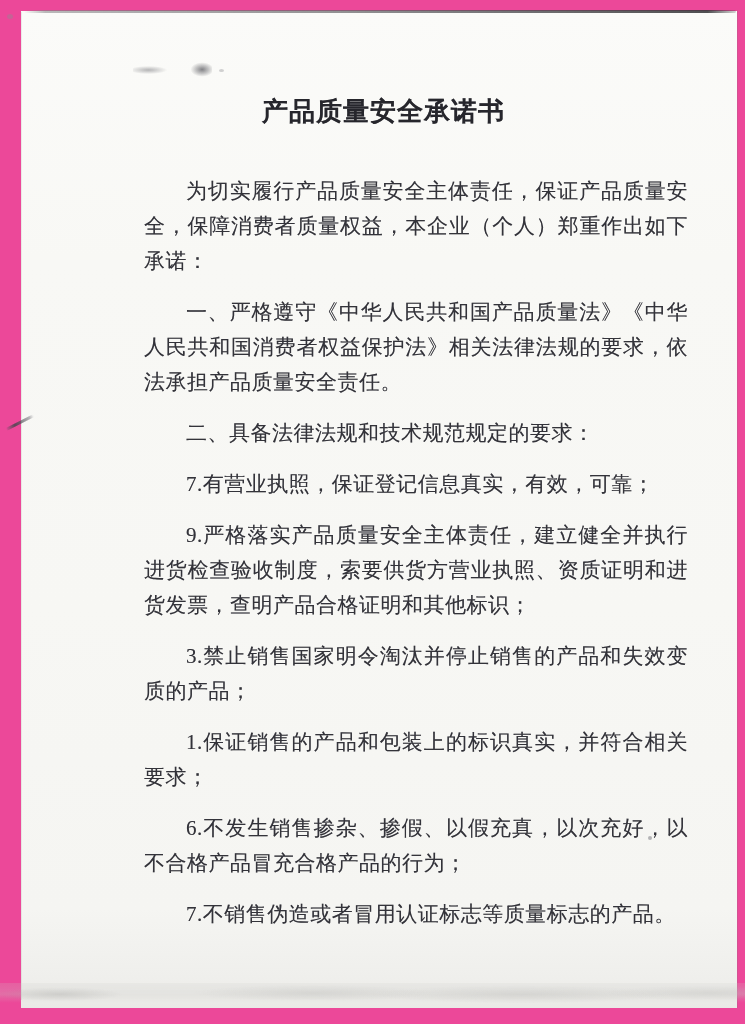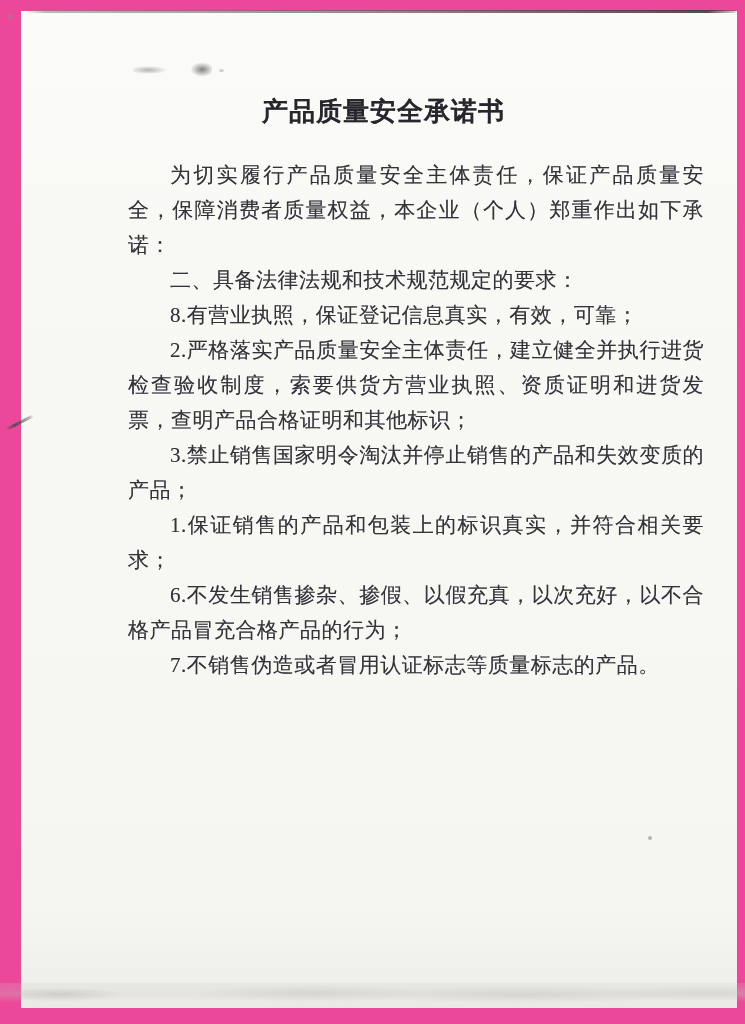--- a/index.html
+++ b/index.html
@@ -116,21 +116,21 @@
     position: absolute;
     left: 128px; top: 158px;
     width: 576px;
     font-size: 21px;
     line-height: 35px;
     letter-spacing: 0.5px;
     color: #33333a;
     text-align: justify;
     text-shadow: 0 0 0.5px rgba(50,50,58,0.40);
   }
-  .content p { margin: 0; text-indent: 2em; }
+  .content p { margin: 16px; text-indent: 2em; }
 </style>
 </head>
 <body>
 
 <div class="scan">
   <div class="paper"></div>
 
   <div class="top-line"></div>
   <div class="left-edge"></div>
   <div class="right-edge"></div>
@@ -139,21 +139,22 @@
   <div class="speck-a"></div>
   <div class="speck-b"></div>
   <div class="speck-c"></div>
   <div class="pen-mark"></div>
   <div class="bottom-band"></div>
 
   <h1 class="doc-title">产品质量安全承诺书</h1>
 
   <div class="content">
     <p>为切实履行产品质量安全主体责任，保证产品质量安全，保障消费者质量权益，本企业（个人）郑重作出如下承诺：</p>
+    <p>一、严格遵守《中华人民共和国产品质量法》《中华人民共和国消费者权益保护法》相关法律法规的要求，依法承担产品质量安全责任。</p>
     <p>二、具备法律法规和技术规范规定的要求：</p>
-    <p>8.有营业执照，保证登记信息真实，有效，可靠；</p>
-    <p>2.严格落实产品质量安全主体责任，建立健全并执行进货检查验收制度，索要供货方营业执照、资质证明和进货发票，查明产品合格证明和其他标识；</p>
+    <p>7.有营业执照，保证登记信息真实，有效，可靠；</p>
+    <p>9.严格落实产品质量安全主体责任，建立健全并执行进货检查验收制度，索要供货方营业执照、资质证明和进货发票，查明产品合格证明和其他标识；</p>
     <p>3.禁止销售国家明令淘汰并停止销售的产品和失效变质的产品；</p>
     <p>1.保证销售的产品和包装上的标识真实，并符合相关要求；</p>
     <p>6.不发生销售掺杂、掺假、以假充真，以次充好，以不合格产品冒充合格产品的行为；</p>
     <p>7.不销售伪造或者冒用认证标志等质量标志的产品。</p>
   </div>
 </div>
 
 </body></html>

